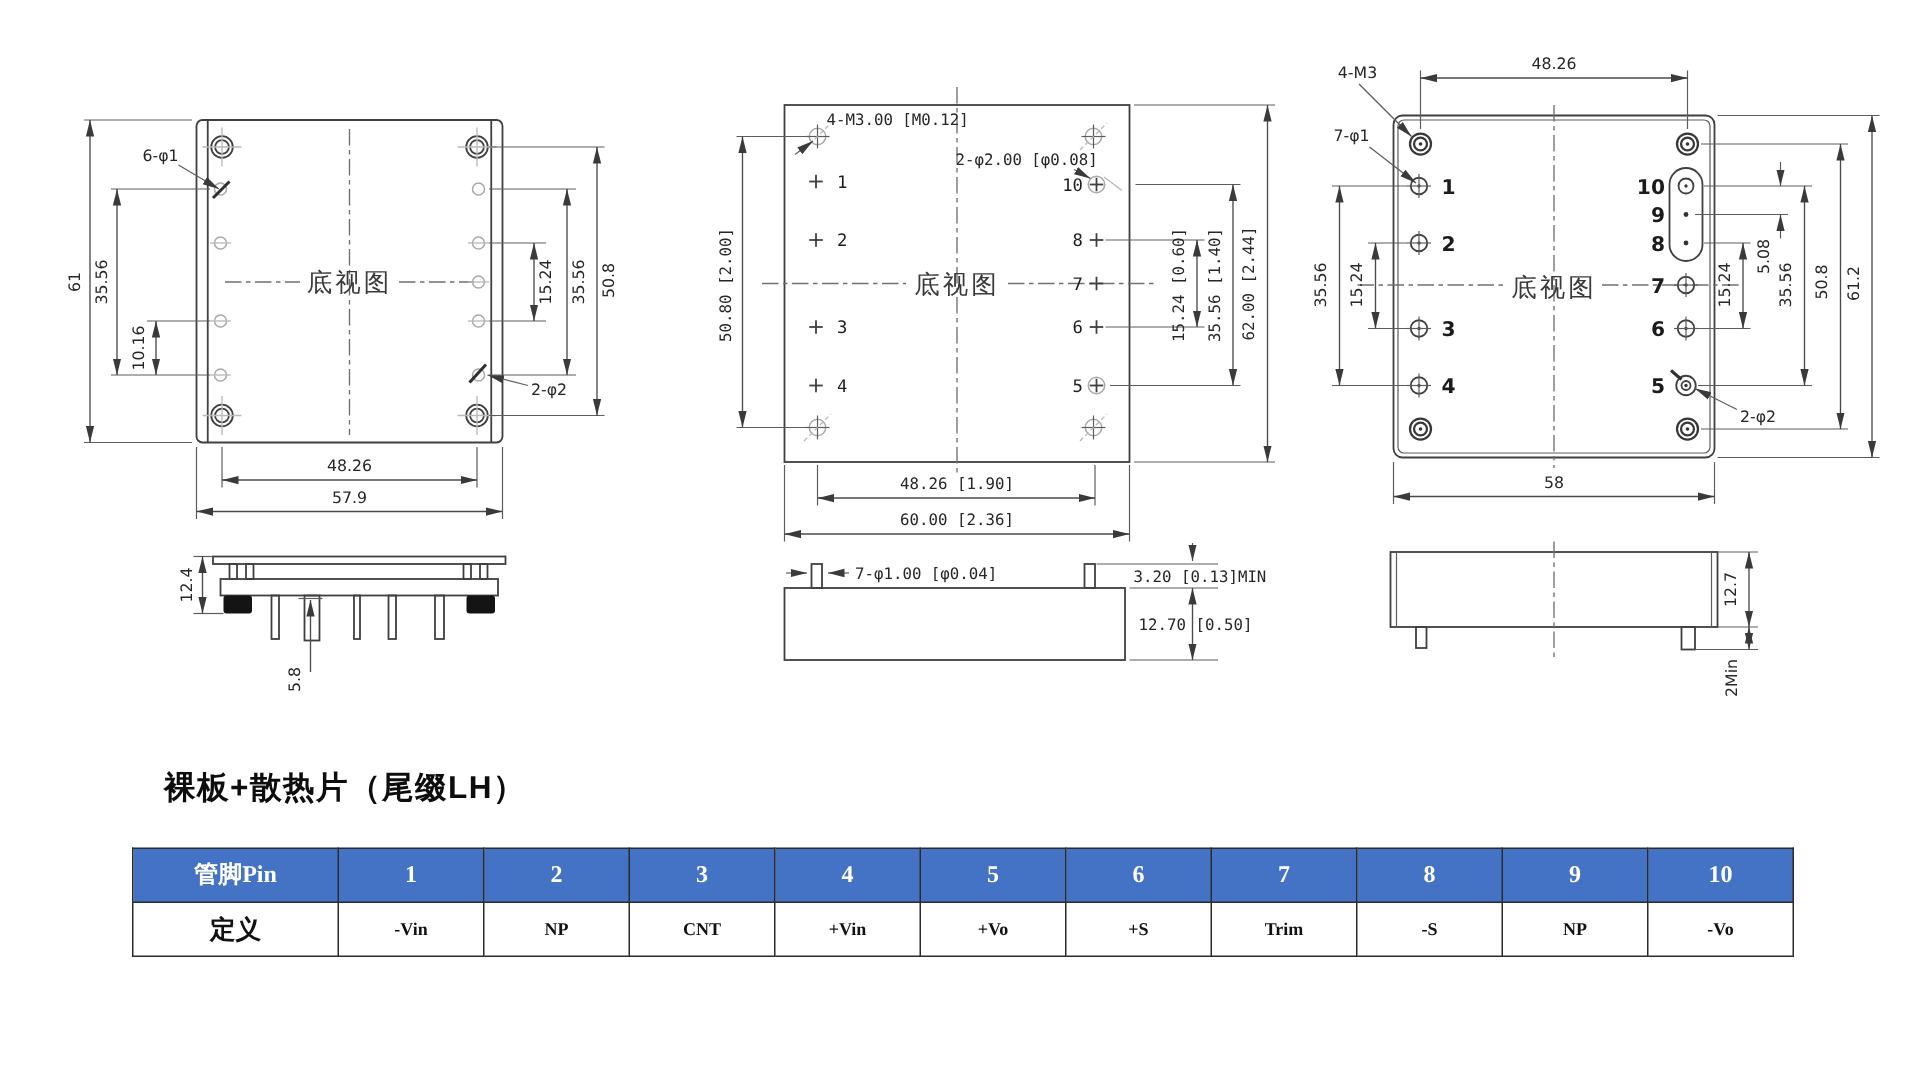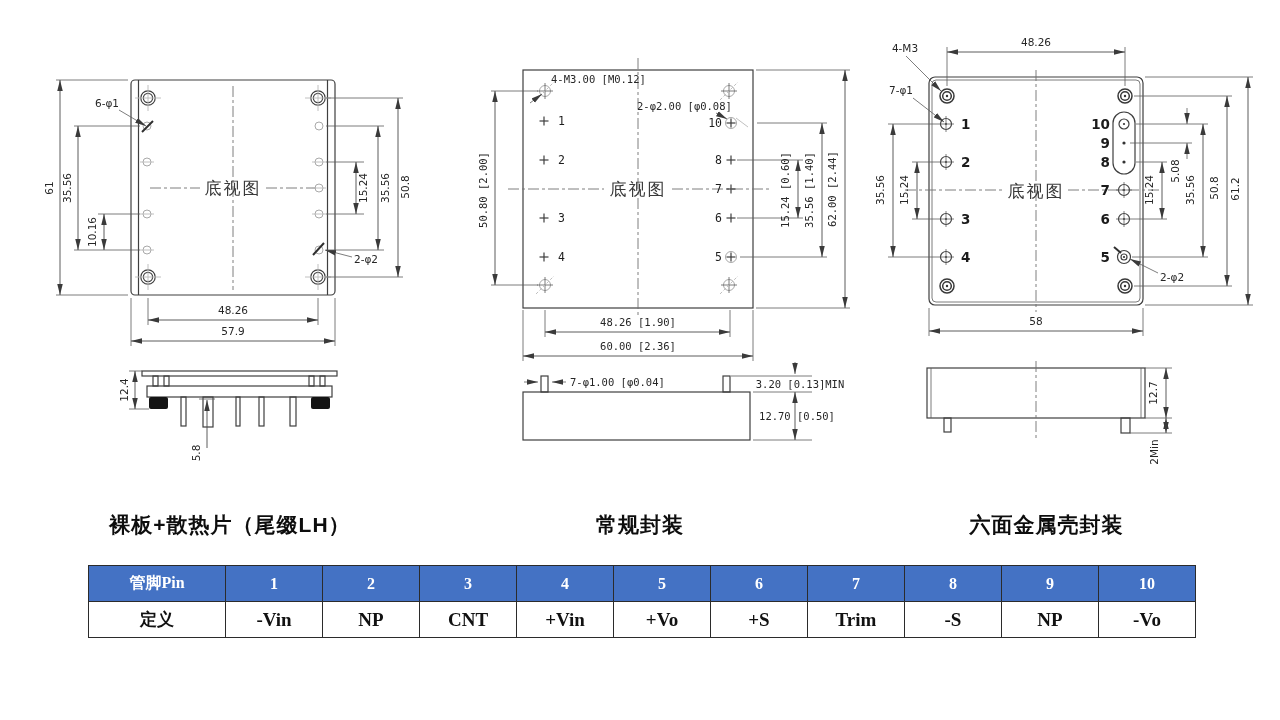--- a/index.html
+++ b/index.html
@@ -26,21 +26,21 @@
 
   
   #pin-table { position:absolute; left:88px; top:565px; border-collapse:collapse;
                table-layout:fixed;padding-left:37px; }
   #pin-table td { border:1.6px solid #2b2b2b; text-align:center; vertical-align:middle;
                   height:35px; padding:0; }
   #pin-table .hd { color:#ffffff; font-weight:bold;
                    font-family:"Liberation Serif","DejaVu Serif",serif; font-size:16px; }
   #pin-table .lab { font-weight:bold; font-size:17px; color:#111; }
   #pin-table .def { font-family:"Liberation Serif","DejaVu Serif",serif;
-                    font-weight:bold; font-size:19px; color:#111; }
+                    font-weight:bold; font-size:12px; color:#111; }
   #pin-table .fn  { font-weight:bold; font-size:16px; color:#111; }
   #pin-table col.c0 { width:137px; }
   #pin-table col.cn { width:97px; }
 </style>
 </head>
 <body>
 
 <div id="page">
 
 <svg width="1280" height="560" viewBox="0 0 1280 560" style="position:absolute;left:0;top:0;">
@@ -405,22 +405,20 @@
         <line x1="1145" y1="418" x2="1172" y2="418" class="tl"></line>
     <line x1="1166" y1="368" x2="1166" y2="418" class="dm" marker-start="url(#ar)" marker-end="url(#ar)"></line>
     <text transform="translate(1157,393) rotate(-90)" text-anchor="middle" class="dt">12.7</text>
     <line x1="1130" y1="433" x2="1172" y2="433" class="tl"></line>
     <line x1="1166" y1="418" x2="1166" y2="433" class="dm" marker-start="url(#ar)" marker-end="url(#ar)"></line>
     <text transform="translate(1158,452) rotate(-90)" text-anchor="middle" class="dt">2Min</text>
   </g>
 </svg>
 
 <div class="caption" style="left:90px;width:280px;">裸板+散热片（尾缀LH）</div>
-<div class="caption" style="left:540px;width:200px;">常规封装</div>
-<div class="caption" style="left:920px;width:253px;">六面金属壳封装</div>
 
 <table id="pin-table">
   <colgroup>
     <col class="c0">
         <col class="cn">
         <col class="cn">
         <col class="cn">
         <col class="cn">
         <col class="cn">
     <col class="cn">

